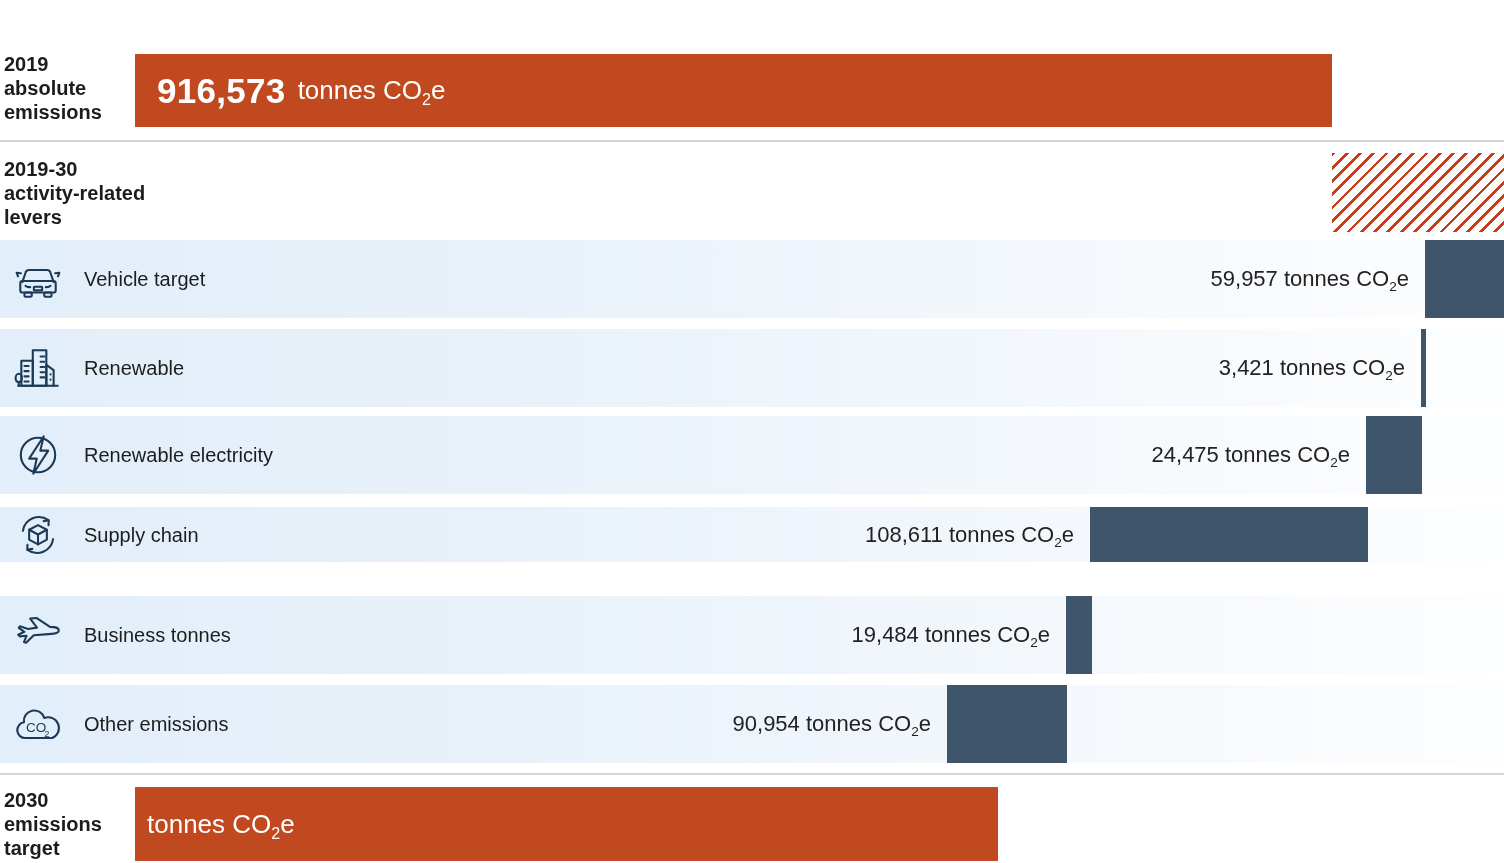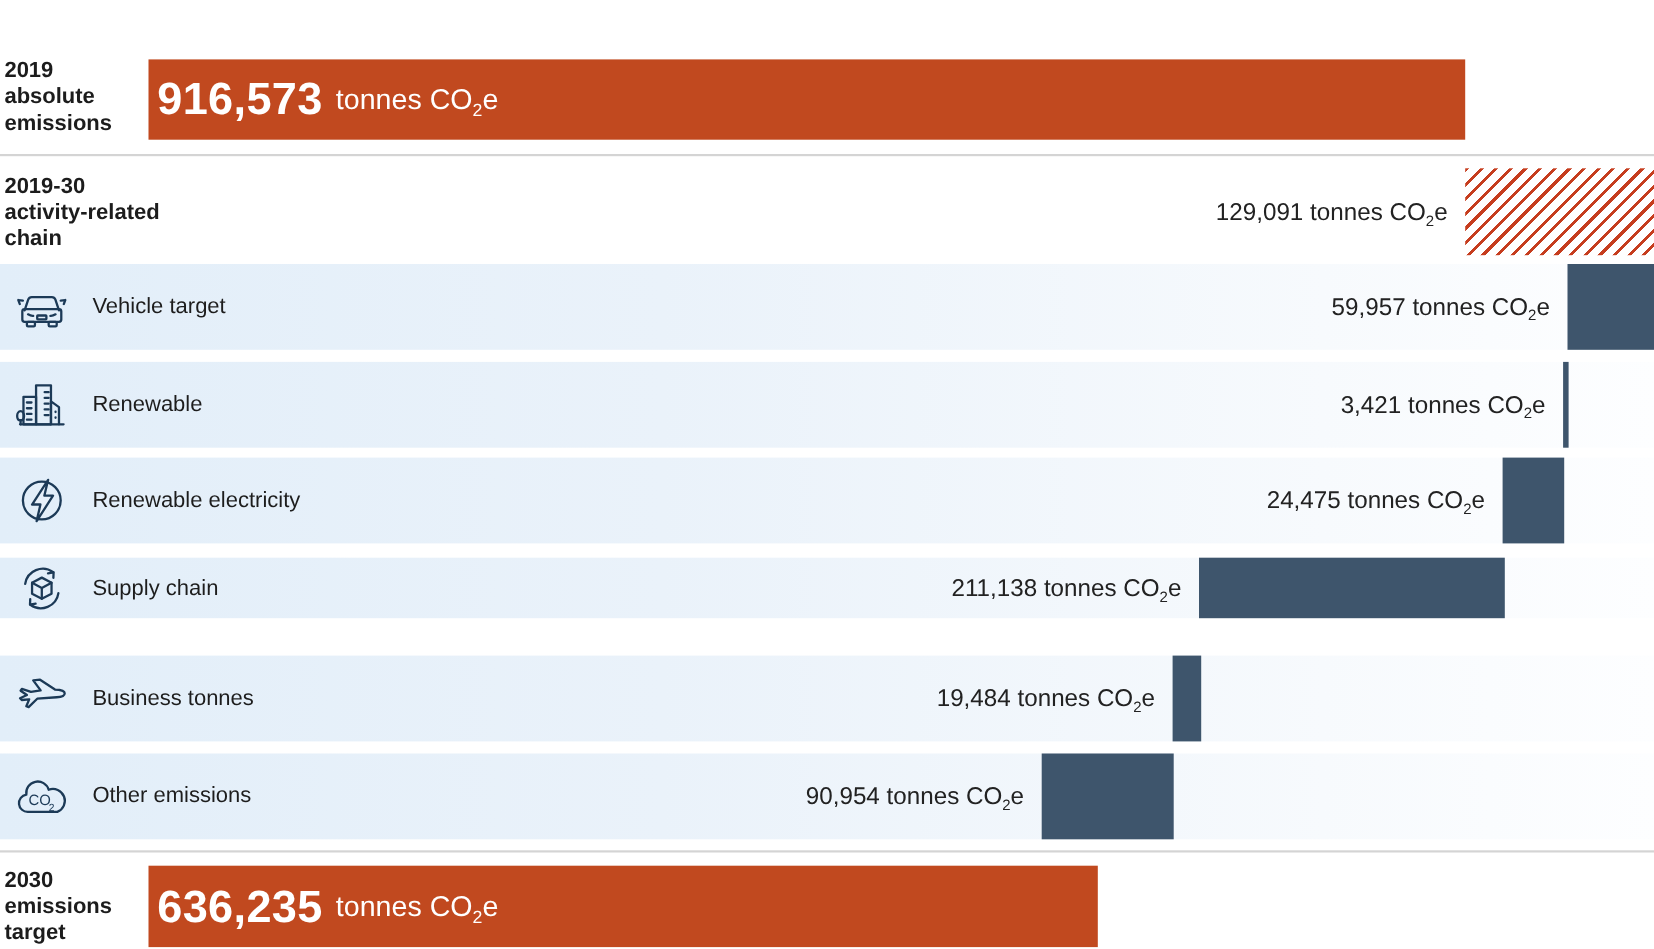--- a/index.html
+++ b/index.html
@@ -7,21 +7,21 @@
   .canvas{position:relative;width:1504px;height:863px;background:#fff;overflow:hidden;}
 
   .title{position:absolute;left:4px;top:4px;font-size:17px;font-weight:700;color:#1a1a1a;}
 
   .side-label{position:absolute;left:4px;font-size:20px;line-height:24px;font-weight:700;color:#1c1c1c;}
 
   .sep{position:absolute;left:0;width:1504px;height:2px;background:#D4D4D4;}
 
   .total-row{position:absolute;left:0;width:1504px;}
   .total-bar{position:absolute;top:0;height:100%;background:var(--accent-orange,#C1491F);display:flex;align-items:center;color:#fff;}
-  .total-bar .big{font-size:41px;font-weight:700;margin-left:8px;letter-spacing:.3px;}
+  .total-bar .big{font-size:35px;font-weight:700;margin-left:22px;letter-spacing:.3px;}
   .total-bar .unit{margin-left:12px;font-size:26px;}
 
   .unit{white-space:nowrap;}
   .u-sub{font-size:.62em;position:relative;top:.38em;}
 
   .hatch-row{position:absolute;left:0;width:1504px;}
   .bar{position:absolute;top:0;height:100%;}
   .bar.hatch{background:repeating-linear-gradient(135deg,
       var(--hatch-red,#C63D1E) 0, var(--hatch-red,#C63D1E) 2.7px,
       #ffffff 2.7px, #ffffff 9.4px);}
@@ -52,26 +52,23 @@
       <span class="big">916,573</span>
       <span class="unit"><span>tonnes CO</span><span class="u-sub">2</span><span>e</span></span>
     </div>
   </div>
 
   <div class="sep" style="top:140px"></div>
 
   <div class="side-label" style="top:157px">
     <div>2019-30</div>
     <div>activity-related</div>
-    <div>chain</div>
+    <div>levers</div>
   </div>
   <div class="hatch-row" style="top:153px;height:79px">
-    <div class="value-label" style="right: 188px;">
-      <span>129,091</span><span class="unit"><span>tonnes CO</span><span class="u-sub">2</span><span>e</span></span>
-    </div>
     <div class="bar hatch" style="left: 1332px; width: 172px;"></div>
   </div>
 
   <div class="cat-row" style="top:240px;height:78px">
     <div class="cat-icon">
       <svg viewBox="0 0 48 48" fill="none" stroke="currentColor" stroke-width="2" stroke-linecap="round" stroke-linejoin="round">
         <path d="M9 27 L12.2 17.5 Q13 15.4 15.2 15.4 H32.8 Q35 15.4 35.8 17.5 L39 27"></path>
         <rect x="7" y="26" width="34" height="11" rx="2"></rect>
         <rect x="11" y="37" width="7" height="4" rx="1"></rect>
         <rect x="30" y="37" width="7" height="4" rx="1"></rect>
@@ -130,21 +127,21 @@
         <path d="M24 14.5 L32.5 19 V28.5 L24 33 L15.5 28.5 V19 Z"></path>
         <path d="M15.5 19 L24 23.5 L32.5 19 M24 23.5 V33"></path>
         <path d="M9.5 20 A15.5 15.5 0 0 1 34 9.8"></path>
         <path d="M34.3 9.9 l-4.9 0.8 M34.3 9.9 l-0.2 4.8"></path>
         <path d="M38.5 28 A15.5 15.5 0 0 1 14 38.2"></path>
         <path d="M13.7 38.1 l4.9 -0.8 M13.7 38.1 l0.2 -4.8"></path>
       </svg>
     </div>
     <div class="cat-label">Supply chain</div>
     <div class="value-label" style="right: 430px;">
-      <span>211,138</span><span class="unit"><span>tonnes CO</span><span class="u-sub">2</span><span>e</span></span>
+      <span>108,611</span><span class="unit"><span>tonnes CO</span><span class="u-sub">2</span><span>e</span></span>
     </div>
     <div class="bar dark" style="left: 1090px; width: 278px;"></div>
   </div>
 
   <div class="cat-row" style="top:596px;height:78px">
     <div class="cat-icon">
       <svg viewBox="0 0 48 48" fill="none" stroke="currentColor" stroke-width="2" stroke-linecap="round" stroke-linejoin="round">
         <path d="M44 19.5 C44 21.5 41 22.8 37 22.9 L20 24.2 L12.5 31.5 L10.5 30.8 L13 24.8 L6.5 25.3 L5 23.8 L11 20.9 L5.5 17.2 L6.6 15.6 L14.5 18.2 L23 16.9 L16.5 8.2 L22.5 7.6 L35.5 16.2 C40.5 16.2 44 17.6 44 19.5 Z"></path>
       </svg>
     </div>
@@ -172,18 +169,17 @@
 
   <div class="sep" style="top:773px"></div>
 
   <div class="side-label" style="top:788px">
     <div>2030</div>
     <div>emissions</div>
     <div>target</div>
   </div>
   <div class="total-row" style="top:787px;height:74px">
     <div class="total-bar" style="left: 135px; width: 863px;">
-      <span class="big">636,235</span>
       <span class="unit"><span>tonnes CO</span><span class="u-sub">2</span><span>e</span></span>
     </div>
   </div>
 
 </div>
 
 </body></html>

